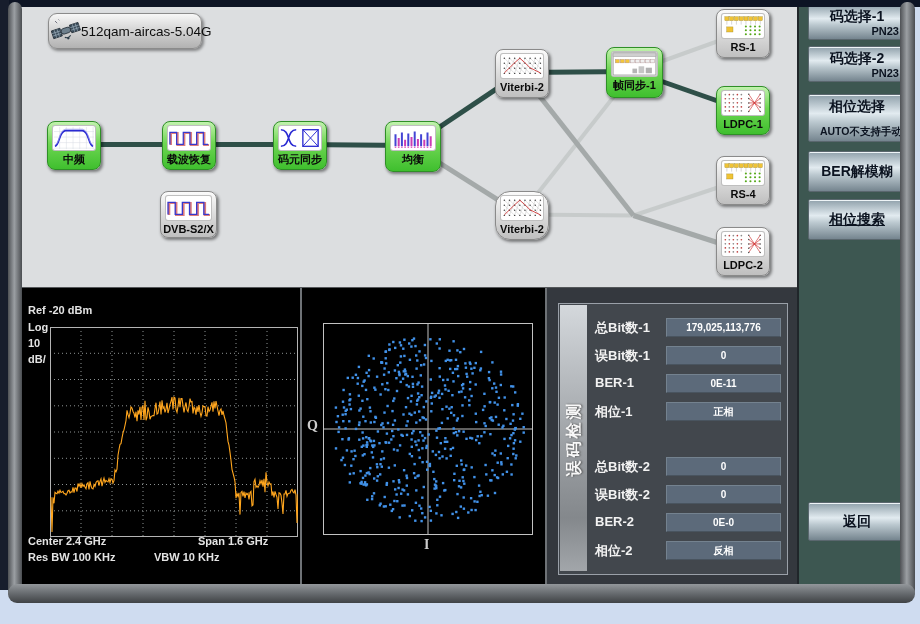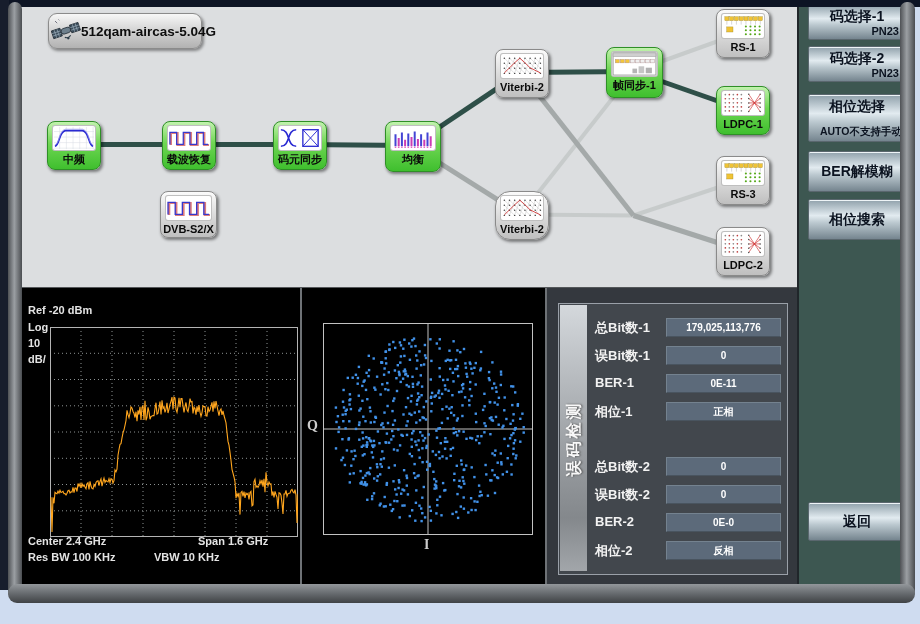--- a/index.html
+++ b/index.html
@@ -22,21 +22,21 @@
   .fnode.green{background:linear-gradient(180deg,#c2f2ae,#6fd653 45%,#3fbf2e);border:1px solid #2f8f27;}
   .fnode.gray{background:linear-gradient(180deg,#fbfbfb,#d9d9d9 55%,#bfbfbf);border:1px solid #8a8a8a;}
   .fnode-icon{margin:3px 4px 0 4px;height:24px;background:#fff;border-radius:3px;border:1px solid rgba(0,0,0,.25);overflow:hidden;}
   .fnode-icon svg{display:block;width:100%;height:100%;}
   .fnode-label{height:17px;line-height:17px;text-align:center;font-size:11px;font-weight:bold;color:#0a0a0a;white-space:nowrap;}
   
   .header-btn{position:absolute;left:48px;top:13px;width:152px;height:34px;z-index:3;border-radius:9px;
        background:linear-gradient(180deg,#f7f7f7,#cfcfcf 55%,#b2b2b2);border:1px solid #8b8b8b;
        box-shadow:1.5px 2px 3px rgba(0,0,0,.4);display:flex;align-items:center;cursor:pointer;}
   .header-btn .sat{width:30px;height:30px;margin-left:2px;flex:0 0 auto;}
-  .header-btn .ttl{font-size:13.5px;font-weight:bold;color:#0d0d0d;margin-left:0px;white-space:nowrap;}
+  .header-btn .ttl{font-size:13.5px;font-weight:normal;color:#0d0d0d;margin-left:0px;white-space:nowrap;}
   
   .panel{position:absolute;top:288px;height:296px;z-index:1;}
   .spectrum{left:22px;width:278px;background:#000;}
   .constellation{left:302px;width:243px;background:#000;}
   .ber{left:547px;width:250px;background:#34383e;}
   .vdiv1{position:absolute;left:300px;top:288px;width:2px;height:296px;background:#6e7276;z-index:2;}
   .vdiv2{position:absolute;left:545px;top:288px;width:2px;height:296px;background:#6e7276;z-index:2;}
   .sp-txt{position:absolute;color:#e4e4e4;font-size:11px;font-weight:bold;white-space:nowrap;}
   #spec-svg{position:absolute;left:28px;top:39px;}
   #const-svg{position:absolute;left:21px;top:35px;}
@@ -755,21 +755,21 @@
         <div class="sb-title">码选择-2</div>
         <div class="sb-sub">PN23</div>
       </div>
       <div class="side-btn" style="top: 92px; height: 46px;">
         <div class="sb-title">相位选择</div>
         <div class="sb-sub" style="right: 3px; font-size: 10.5px;">AUTO不支持手动</div>
       </div>
       <div class="side-btn center" style="top: 149px; height: 39px;">
         <div class="sb-title">BER解模糊</div>
       </div>
-      <div class="side-btn center" style="top: 197px; height: 39px;">
+      <div class="side-btn center" style="top: 197px; height: 39px; text-decoration: underline;">
         <div class="sb-title">相位搜索</div>
       </div>
       <div class="side-btn center" style="top: 500px; height: 37px;">
         <div class="sb-title">返回</div>
       </div>
     </div>
 
   <div class="top-dark"></div>
   <div class="left-dark"></div>
   <div class="bezel-left"></div>
@@ -1121,21 +1121,21 @@
           <circle cx="29.8" cy="17.7" r="1.1" fill="#55a818"></circle>
           <circle cx="29.8" cy="21.9" r="1.1" fill="#55a818"></circle>
           <circle cx="34.6" cy="13.5" r="1.1" fill="#55a818"></circle>
           <circle cx="34.6" cy="17.7" r="1.1" fill="#55a818"></circle>
           <circle cx="34.6" cy="21.9" r="1.1" fill="#55a818"></circle>
           <circle cx="39.4" cy="13.5" r="1.1" fill="#55a818"></circle>
           <circle cx="39.4" cy="17.7" r="1.1" fill="#55a818"></circle>
           <circle cx="39.4" cy="21.9" r="1.1" fill="#55a818"></circle>
         </svg>
       </div>
-      <div class="fnode-label">RS-3</div>
+      <div class="fnode-label">RS-4</div>
     </div>
     <div class="fnode gray" style="left: 716px; top: 227px; width: 52px; height: 47px;">
       <div class="fnode-icon">
         <svg viewBox="0 0 44 26" preserveAspectRatio="none">
           <circle cx="3.5" cy="4" r=".9" fill="#8a8a8a"></circle>
           <circle cx="3.5" cy="8.4" r=".9" fill="#c04040"></circle>
           <circle cx="3.5" cy="12.8" r=".9" fill="#8a8a8a"></circle>
           <circle cx="3.5" cy="17.200000000000003" r=".9" fill="#c04040"></circle>
           <circle cx="3.5" cy="21.6" r=".9" fill="#8a8a8a"></circle>
           <circle cx="7.7" cy="4" r=".9" fill="#c04040"></circle>

